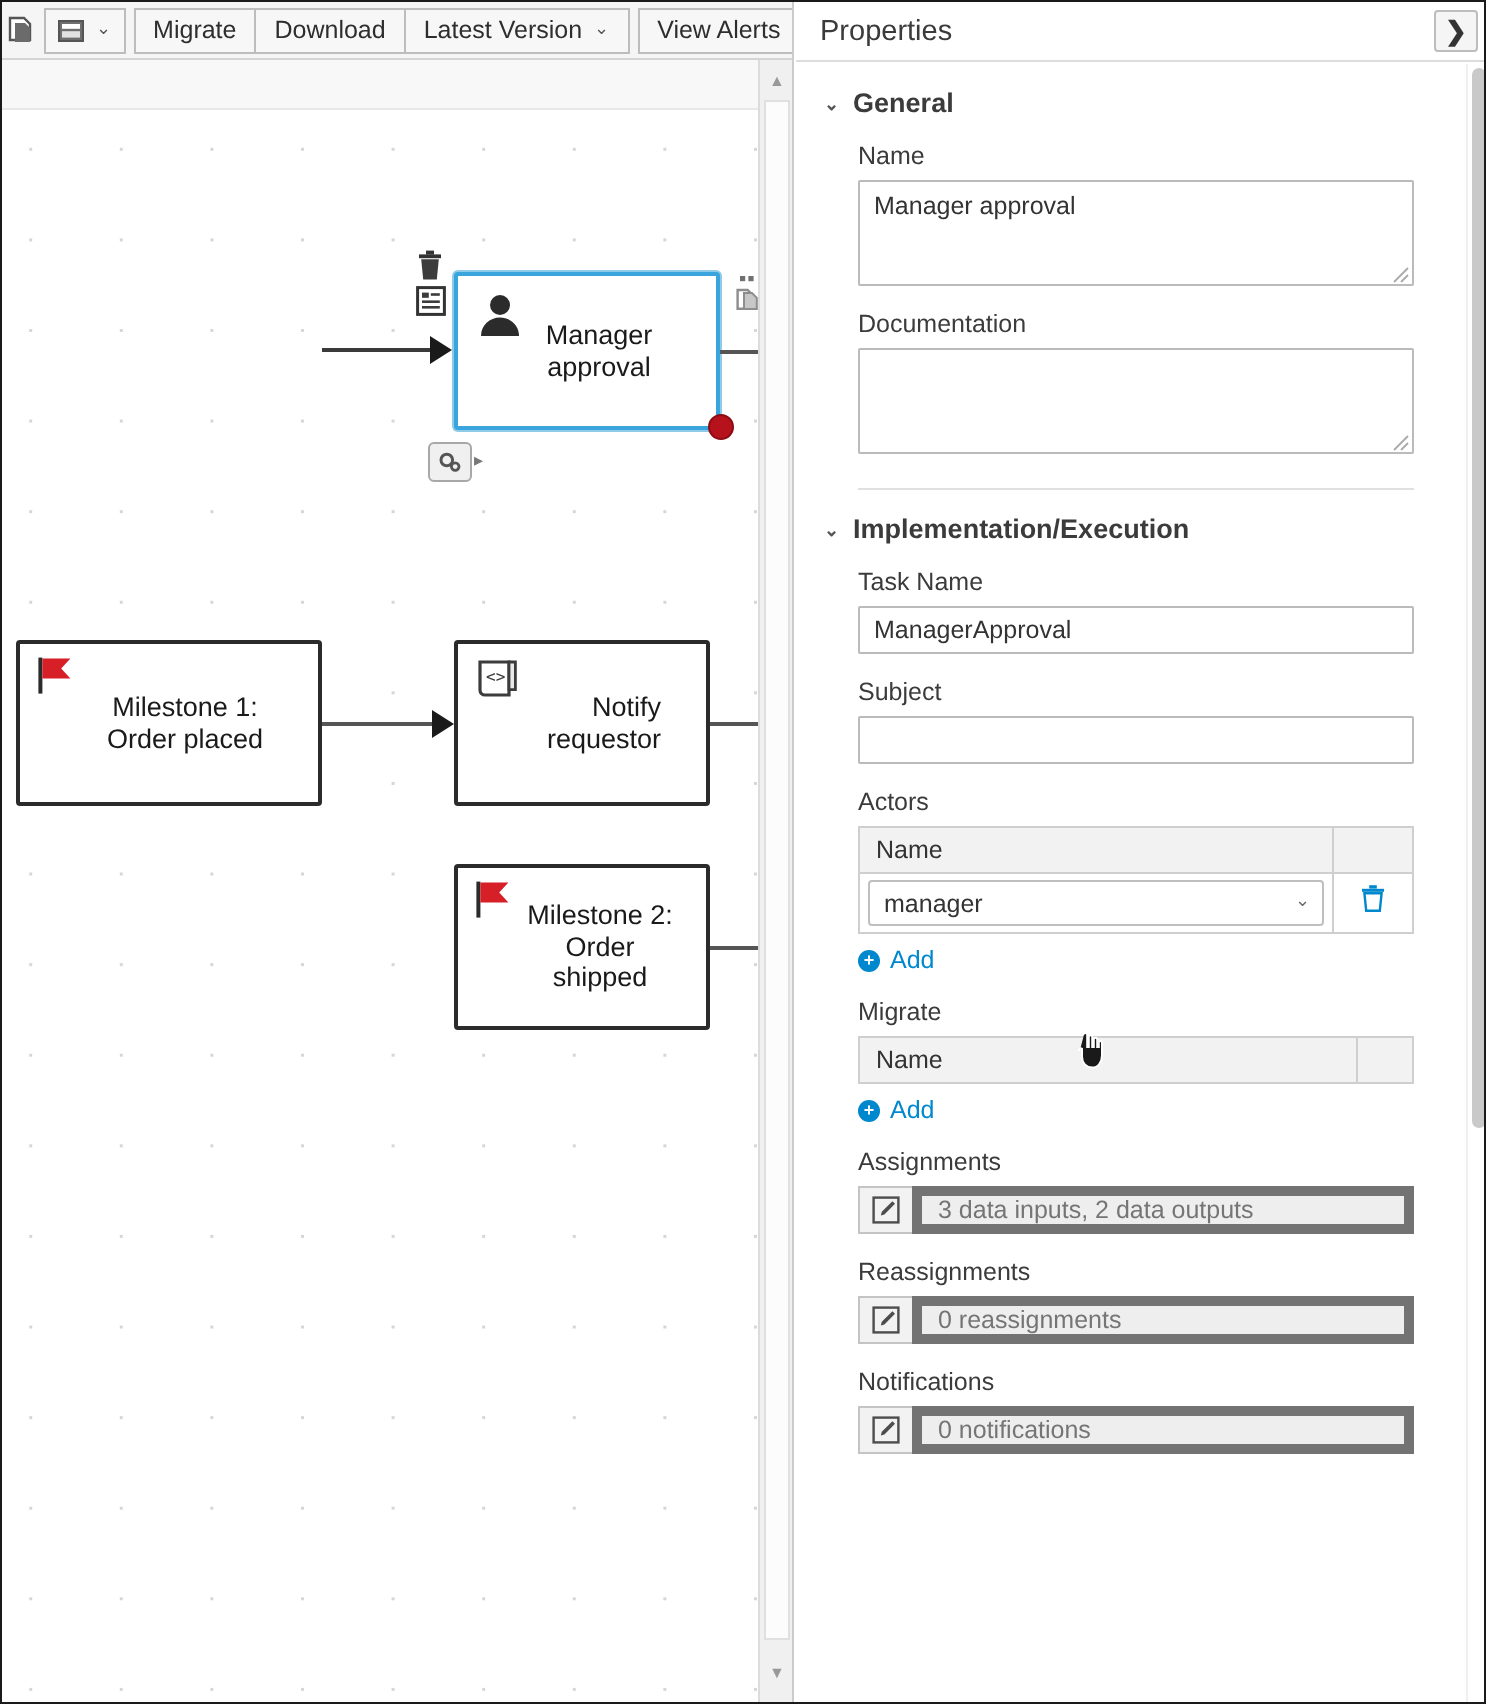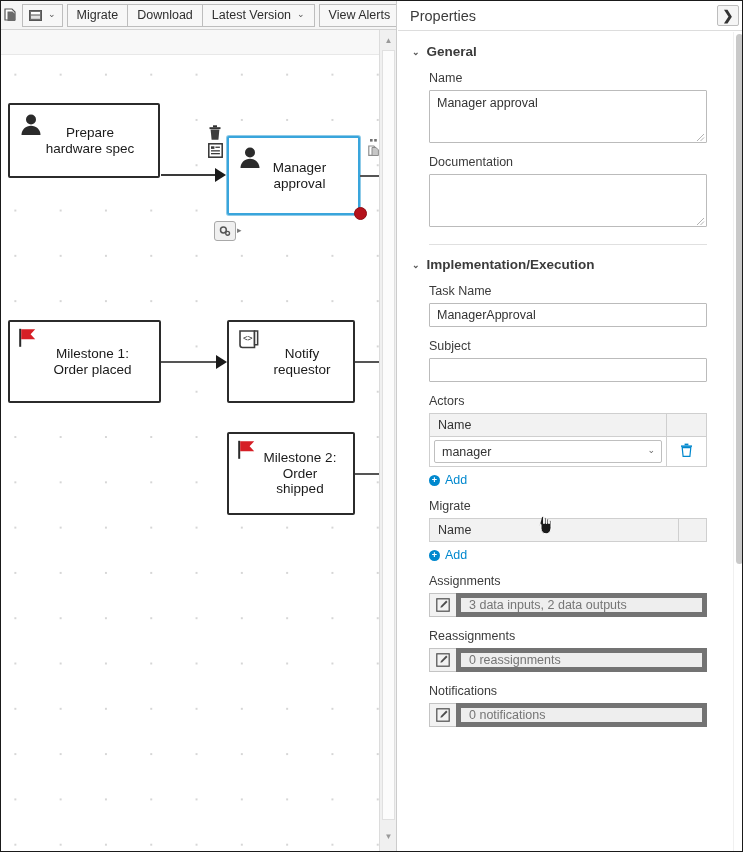--- a/index.html
+++ b/index.html
@@ -495,32 +495,20 @@
 
       <div class="tb-sep"></div>
 
     </div>
 
     <div id="canvas-wrap">
       <div id="canvas">
 
         <div id="canvas-top-strip"></div>
 
-        <div class="node" style="left:7px; top:73px; width:152px; height:75px;">
-          <span class="node-icon">
-            <svg width="26" height="26" viewBox="0 0 26 26">
-              <circle cx="13" cy="8.5" r="5" fill="#2b2b2b"></circle>
-              <path d="M3.5 24c0-5.3 4.3-9.2 9.5-9.2s9.5 3.9 9.5 9.2z" fill="#2b2b2b"></path>
-            </svg>
-          </span>
-          <span class="lbl">
-            <span>Prepare</span><br>
-            <span>hardware spec</span>
-          </span>
-        </div>
 
         <div class="conn" style="left:160px; top:144px; width:56px;"></div>
         <div class="arrowhead" style="left:214px; top:138px;"></div>
 
         <div class="tool-btn" style="left:207px; top:95px;">
           <svg width="14" height="16" viewBox="0 0 14 16">
             <rect x="1.5" y="2.2" width="11" height="1.9" fill="#333"></rect>
             <rect x="5" y="0.3" width="4" height="2" fill="#333"></rect>
             <path d="M2.6 4.6h8.8l-1 10.2H3.6z" fill="#3c3c3c"></path>
           </svg>
@@ -590,21 +578,21 @@
         <div class="arrowhead" style="left:215px; top:325px;"></div>
 
         <div class="node" style="left:226px; top:290px; width:128px; height:83px;">
           <span class="node-icon" style="left:8px; top:6px;">
             <svg width="24" height="24" viewBox="0 0 24 24">
               <path d="M3 3h14.5v16.5H5.5a2.5 2.5 0 0 1-2.5-2.5z" fill="#fff" stroke="#3c3c3c" stroke-width="1.6"></path>
               <path d="M17.5 3h3.2v13.8h-3.2z" fill="#e9e9e9" stroke="#3c3c3c" stroke-width="1.4"></path>
               <text x="6" y="13" font-size="8" fill="#3c3c3c" font-family="DejaVu Sans Mono, monospace">&lt;&gt;</text>
             </svg>
           </span>
-          <span class="lbl" style="padding-left:22px;">
+          <span class="lbl" style="padding-left:22px;text-align:right;">
             <span>Notify</span><br>
             <span>requestor</span>
           </span>
         </div>
 
         <div class="conn thin" style="left:354px; top:331px; width:24px;"></div>
 
         <div class="node" style="left:226px; top:402px; width:128px; height:83px;">
           <span class="node-icon" style="left:8px; top:6px;">
             <svg width="22" height="24" viewBox="0 0 22 24">

